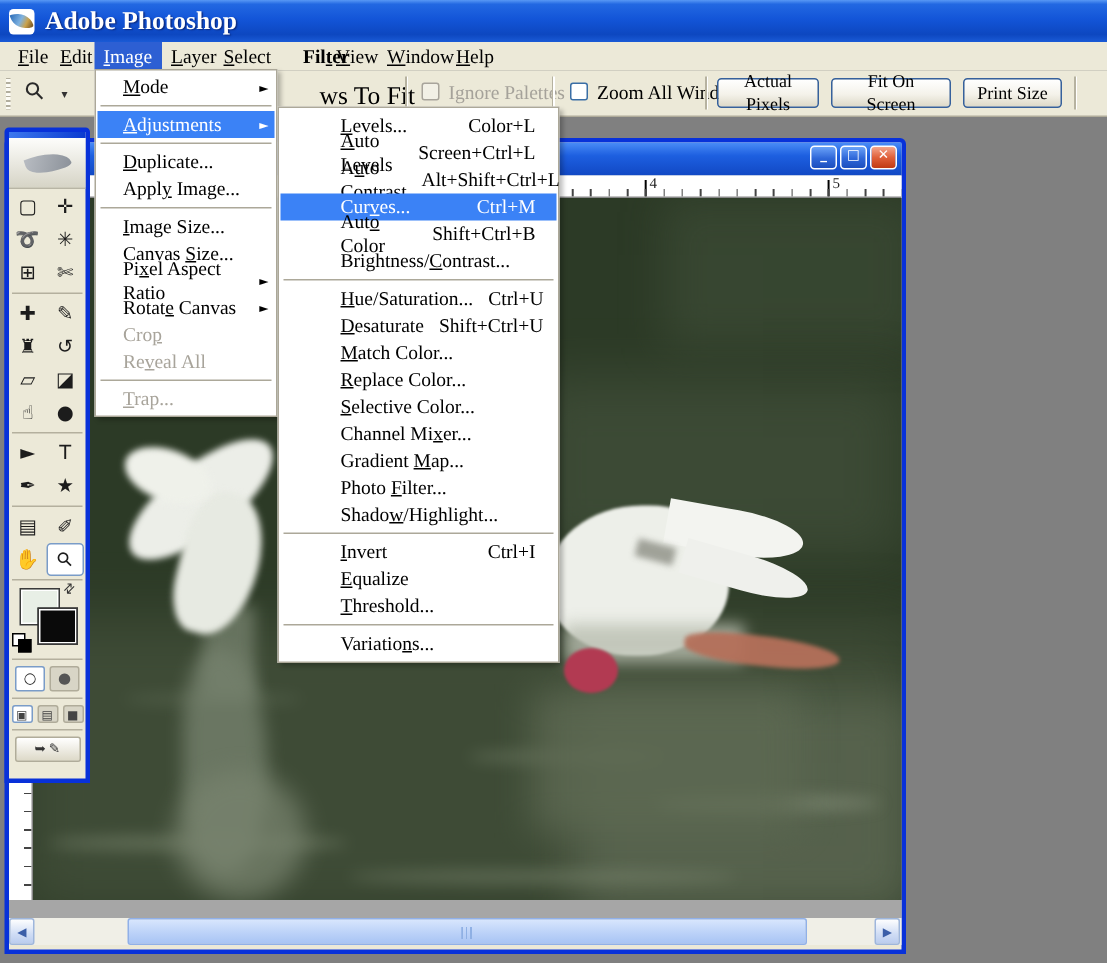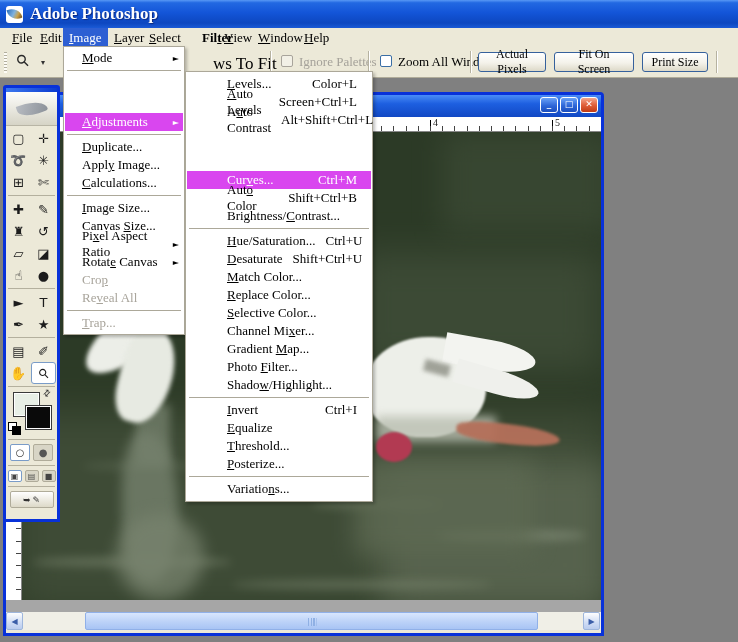--- a/index.html
+++ b/index.html
@@ -148,21 +148,21 @@
 
   
   .menu{position:absolute;background:#fff;border:1px solid #ACA899;
     box-shadow:2px 2px 3px rgba(0,0,0,.25);box-sizing:border-box;}
   #image-menu{left:63px;top:46px;width:122px;padding:2px 1px;z-index:10;}
   #adj-menu{left:185px;top:71px;width:188px;padding:3px 1px;z-index:11;}
   .menu-row{position:relative;height:18px;display:flex;align-items:center;
     padding-left:17px;padding-right:16px;font-size:13px;color:#000;box-sizing:border-box;}
   #adj-menu .menu-row{padding-right:14px;padding-left:40px;}
   .menu-row .shortcut{margin-left:auto;padding-left:10px;white-space:nowrap;}
-  .menu-row.hl{background:#d946ef;color:#fff;margin-top:42px;}
+  .menu-row.hl{background:#3b82f6;color:#fff;}
   .menu-row.disabled{color:#A8A49B;}
   .menu-row .arrow{position:absolute;right:4px;top:5px;font-size:8px;font-family:"DejaVu Sans",sans-serif;}
   .menu-sep{height:1px;background:#ACA899;margin:3px 2px;}
 </style>
 </head>
 <body>
 
 <div id="root">
 
   <div class="workspace" style="position:absolute;left:0;top:78px;width:738px;height:564px;background:#808080;"></div>
@@ -369,23 +369,20 @@
         <span><u>A</u>djustments</span>
         <span class="arrow">►</span>
       </div>
       <div class="menu-sep"></div>
       <div class="menu-row">
         <span><u>D</u>uplicate...</span>
       </div>
       <div class="menu-row">
         <span>Appl<u>y</u> Image...</span>
       </div>
-      <div class="menu-row">
-        <span><u>C</u>alculations...</span>
-      </div>
       <div class="menu-sep"></div>
       <div class="menu-row">
         <span><u>I</u>mage Size...</span>
       </div>
       <div class="menu-row">
         <span>Canvas <u>S</u>ize...</span>
       </div>
       <div class="menu-row">
         <span>Pi<u>x</u>el Aspect Ratio</span>
         <span class="arrow">►</span>
@@ -463,22 +460,19 @@
       <div class="menu-row">
         <span><u>I</u>nvert</span>
         <span class="shortcut">Ctrl+I</span>
       </div>
       <div class="menu-row">
         <span><u>E</u>qualize</span>
       </div>
       <div class="menu-row">
         <span><u>T</u>hreshold...</span>
       </div>
-      <div class="menu-row">
-        <span><u>P</u>osterize...</span>
-      </div>
       <div class="menu-sep"></div>
       <div class="menu-row">
         <span>Variatio<u>n</u>s...</span>
       </div>
     </div>
 
 </div>
 
 </body></html>

